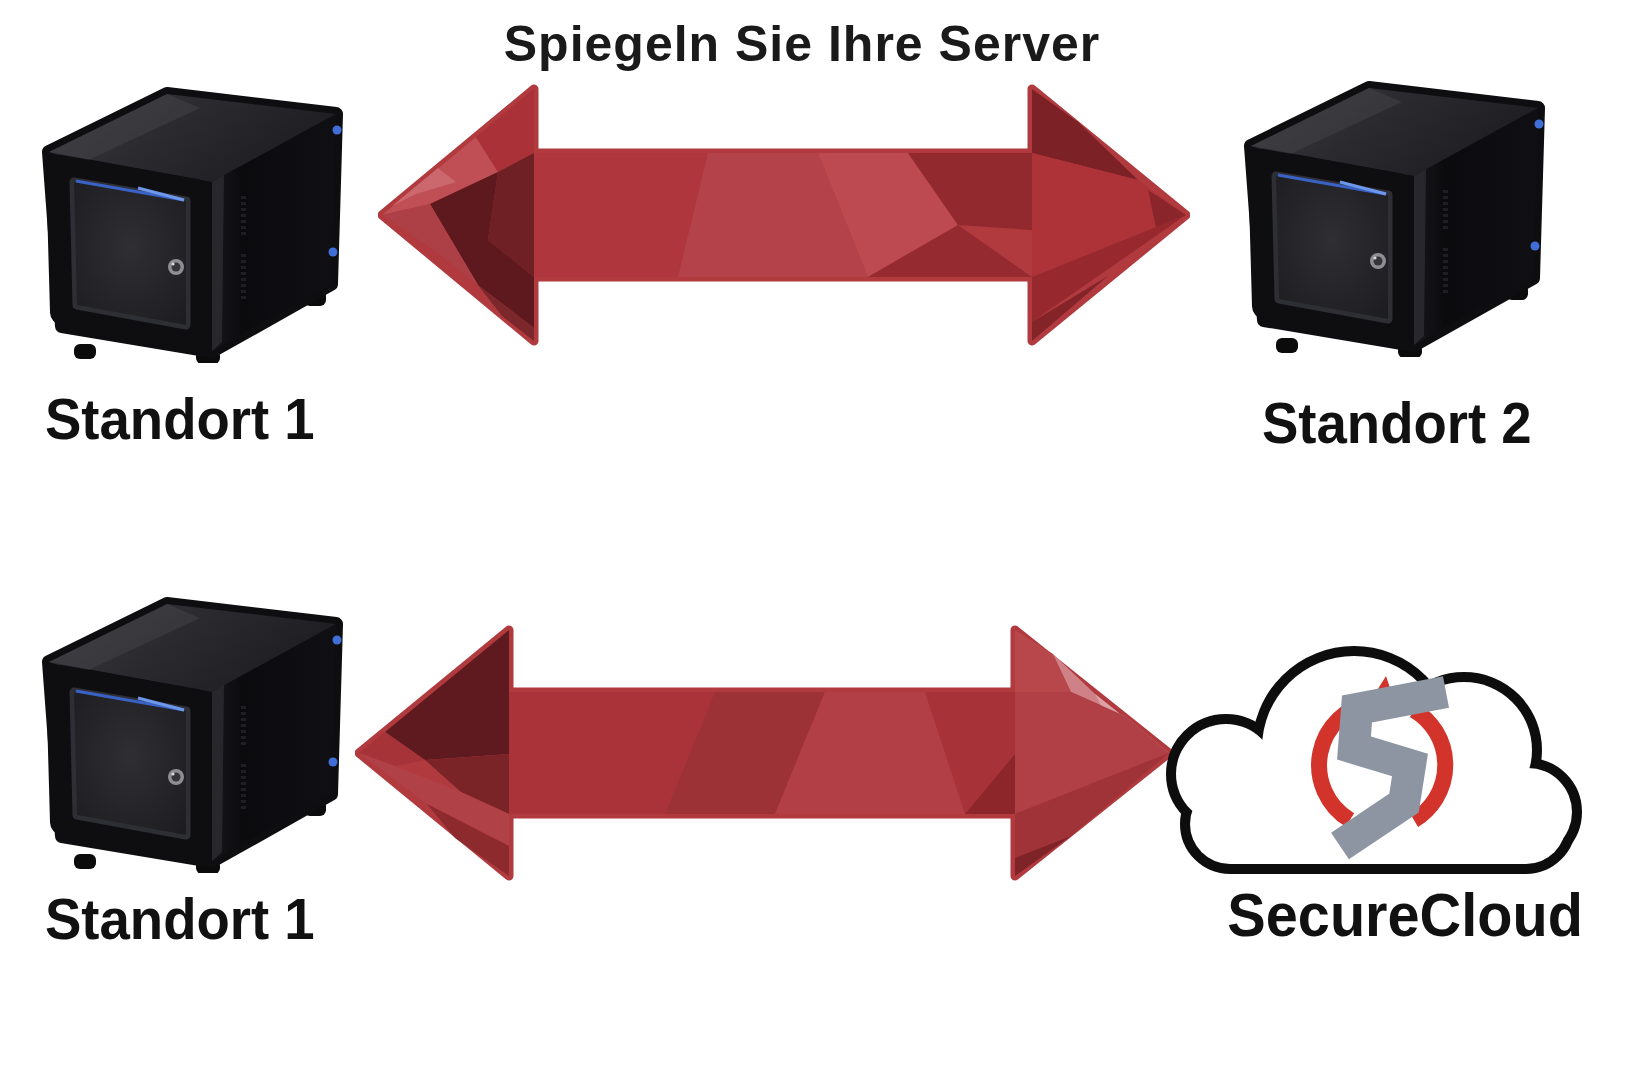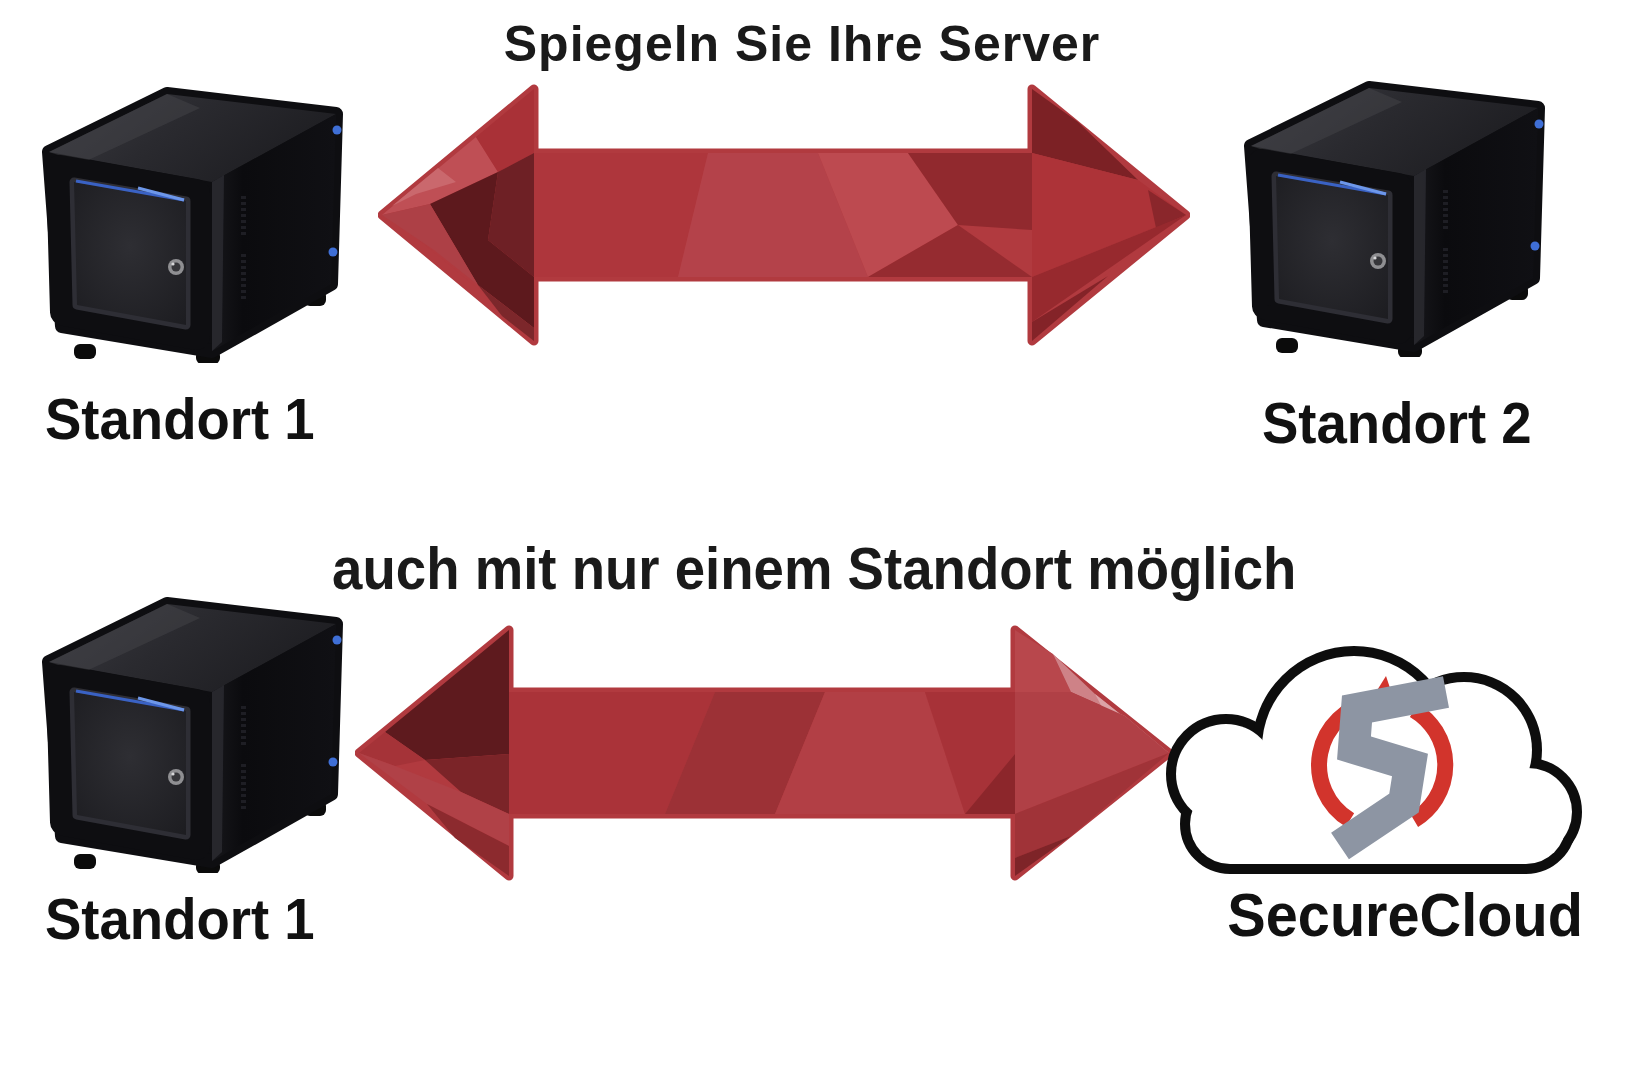--- a/index.html
+++ b/index.html
@@ -120,21 +120,20 @@
         <polygon points="770,110 808,135 778,148" fill="#8a262b"></polygon>
         <polygon points="654,197 808,135 654,242" fill="#97292e"></polygon>
         <polygon points="654,242 730,196 654,261" fill="#842328"></polygon>
       </g>
     </g>
   </svg>
 
   <div class="abs label" id="label-s1-top">Standort 1</div>
   <div class="abs label" id="label-s2-top">Standort 2</div>
 
-  <div class="abs title" id="title2"><span class="cond">auch mit nur einem Standort möglich</span></div>
 
   <svg class="abs" style="left:20px;top:578px" width="345" height="295" viewBox="0 0 345 295">
     <use href="#nas"></use>
   </svg>
 
   <svg class="abs" style="left:355px;top:624px" width="818" height="258" viewBox="0 0 818 258">
     <g stroke-linejoin="round">
       <path d="M 4 129 L 154 6 L 154 68 L 660 68 L 660 6 L 814 129 L 660 252 L 660 190 L 154 190 L 154 252 Z" fill="#b13a3f" stroke="#b13a3f" stroke-width="9"></path>
       <g stroke="none">
         <polygon points="30,108 120,34 154,6 154,130 70,136" fill="#5e1a1e"></polygon>

